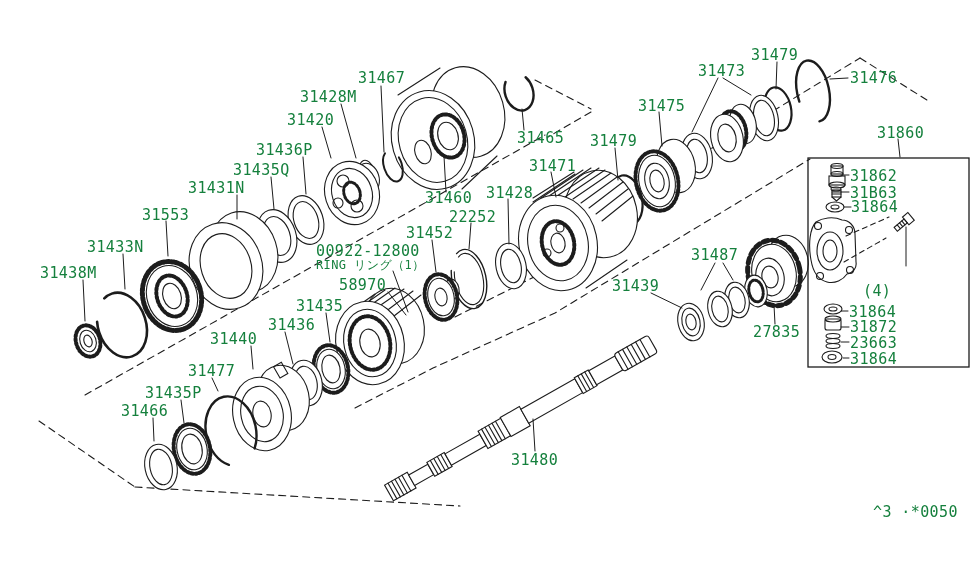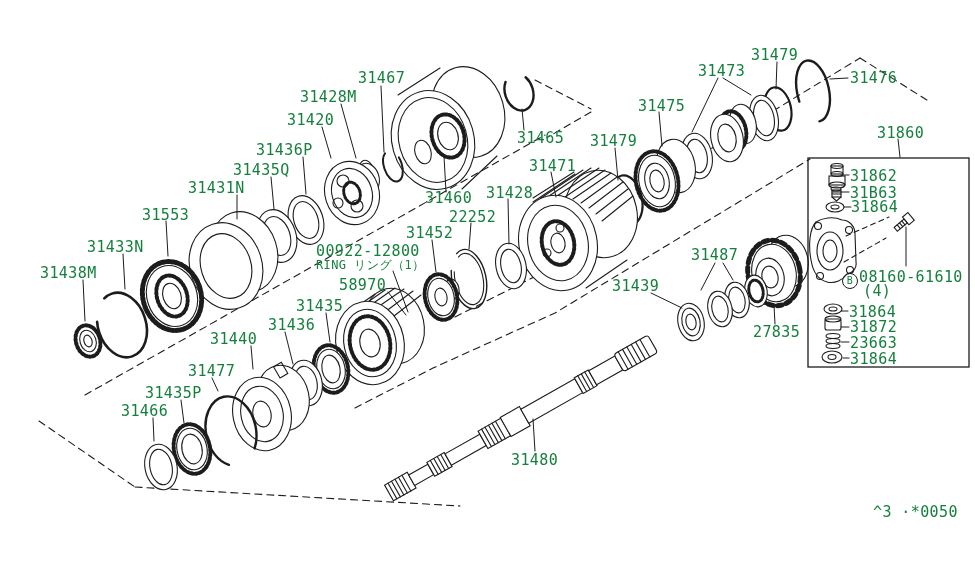--- a/index.html
+++ b/index.html
@@ -388,21 +388,20 @@
 <div class="lbl" style="left:486px;top:186px">31428</div>
 <div class="lbl" style="left:449px;top:210px">22252</div>
 <div class="lbl" style="left:638px;top:99px">31475</div>
 <div class="lbl" style="left:698px;top:64px">31473</div>
 <div class="lbl" style="left:751px;top:48px">31479</div>
 <div class="lbl" style="left:850px;top:71px">31476</div>
 <div class="lbl" style="left:877px;top:126px">31860</div>
 <div class="lbl" style="left:850px;top:169px">31862</div>
 <div class="lbl" style="left:850px;top:186px">31B63</div>
 <div class="lbl" style="left:851px;top:200px">31864</div>
-<div class="lbl" style="left:842px;top:270px"><span class="circ">B</span><span>08160-61610</span></div>
 <div class="lbl" style="left:863px;top:284px">(4)</div>
 <div class="lbl" style="left:849px;top:305px">31864</div>
 <div class="lbl" style="left:850px;top:320px">31872</div>
 <div class="lbl" style="left:850px;top:336px">23663</div>
 <div class="lbl" style="left:850px;top:352px">31864</div>
 <div class="lbl" style="left:691px;top:248px">31487</div>
 <div class="lbl" style="left:612px;top:279px">31439</div>
 <div class="lbl" style="left:753px;top:325px">27835</div>
 <div class="lbl" style="left:210px;top:332px">31440</div>
 <div class="lbl" style="left:268px;top:318px">31436</div>

